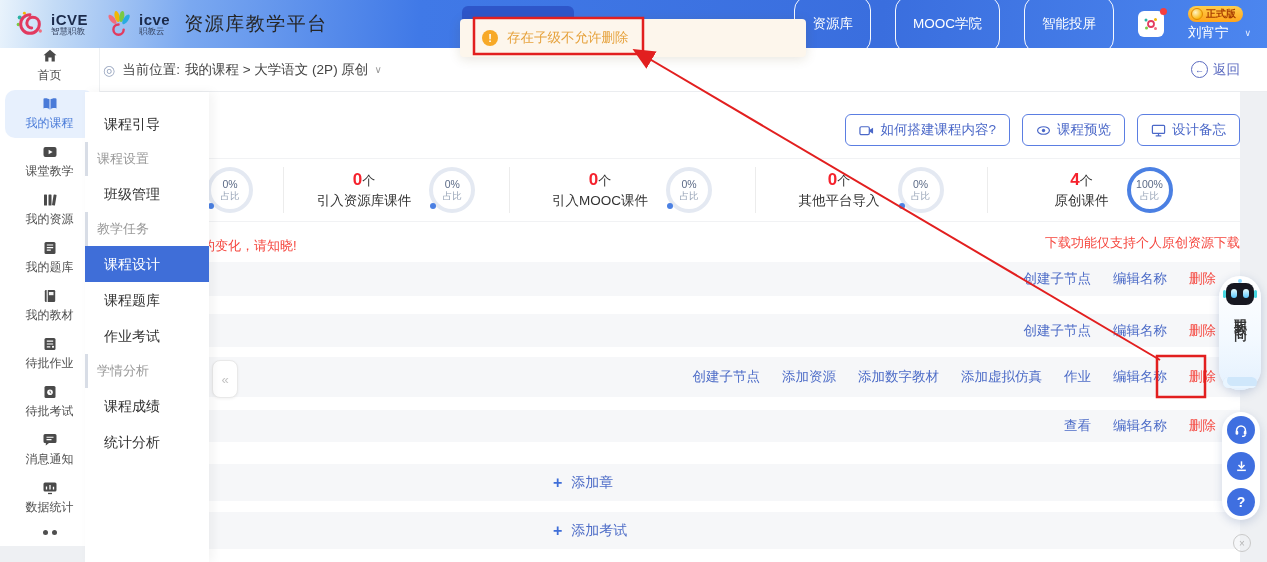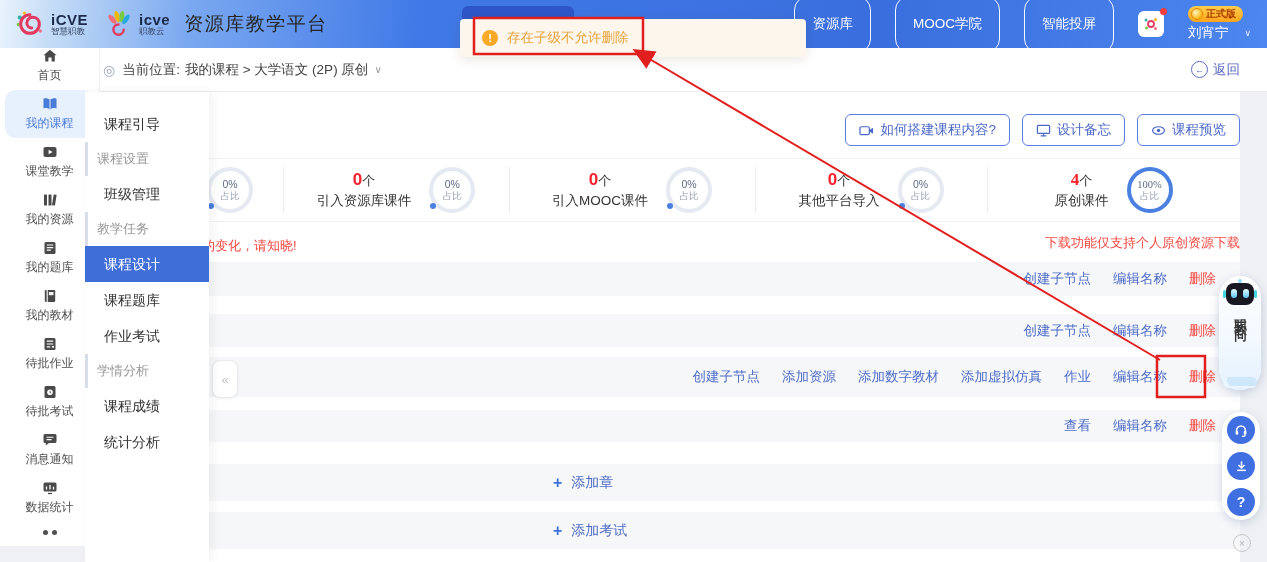--- a/index.html
+++ b/index.html
@@ -60,21 +60,21 @@
   .main-card{position:absolute;left:85px;top:92px;width:1155px;height:470px;background:#fff;z-index:1;}
   .toolbar{position:absolute;right:27px;top:114px;display:flex;gap:12px;z-index:4;}
   .tb-btn{height:30px;border:1px solid #5b7ee2;border-radius:6px;background:#fff;color:#4b68c8;font-size:13.5px;
     display:flex;align-items:center;gap:6px;padding:0 13px;cursor:pointer;}
   .tb-btn svg{color:#4b68c8;}
   
   .stats{position:absolute;left:85px;top:158px;width:1155px;height:64px;z-index:2;display:flex;
     border-top:1px solid #f1f2f4;border-bottom:1px solid #f1f2f4;box-sizing:border-box;}
   .stat{display:flex;align-items:center;justify-content:center;gap:18px;}
   .stat.c1{width:198px;justify-content:flex-end;padding-right:30px;box-sizing:border-box;}
-  .stat.c2{width:226px;}.stat.c3{width:246px;}.stat.c4{width:232px;}.stat.c5{width:253px;font-family:Liberation Serif, serif;}
+  .stat.c2{width:226px;}.stat.c3{width:246px;}.stat.c4{width:232px;}.stat.c5{width:253px;}
   .stat-divider{position:absolute;top:8px;width:1px;height:46px;background:#ececec;}
   .stat-info{text-align:center;line-height:1.35;}
   .stat-value{font-size:17px;font-weight:bold;color:#f5222d;}
   .stat-unit{font-size:13px;color:#333;}
   .stat-label{font-size:13.5px;color:#333;}
   .ring{width:38px;height:38px;border-radius:50%;border:4px solid #e4e9f2;position:relative;flex:none;
     display:flex;flex-direction:column;align-items:center;justify-content:center;line-height:1.1;}
   .ring.full{border-color:#4b80e3;}
   .ring .dot{position:absolute;left:-3px;bottom:0;width:6px;height:6px;border-radius:50%;background:#4b80e3;}
   .ring .pct{font-size:10.5px;color:#5c6b87;}
@@ -297,31 +297,31 @@
   <div class="toolbar">
     <div class="tb-btn">
       <svg width="15" height="15" viewBox="0 0 16 16">
           <rect x="1" y="4" width="10" height="8.5" rx="1.5" fill="none" stroke="currentColor" stroke-width="1.3"></rect>
           <path d="M11.5 7.2 15 5v6.5l-3.5-2.2Z" fill="currentColor"></path>
         </svg>
       <span>如何搭建课程内容?</span>
     </div>
     <div class="tb-btn">
       <svg width="15" height="15" viewBox="0 0 16 16">
+          <ellipse cx="8" cy="8" rx="6.3" ry="4" fill="none" stroke="currentColor" stroke-width="1.3"></ellipse>
+          <circle cx="8" cy="8" r="1.8" fill="currentColor"></circle>
+        </svg>
+      <span>课程预览</span>
+    </div>
+    <div class="tb-btn">
+      <svg width="15" height="15" viewBox="0 0 16 16">
           <rect x="1.5" y="2.5" width="13" height="8.5" rx="1" fill="none" stroke="currentColor" stroke-width="1.3"></rect>
           <path d="M8 11v2.2M5 13.8h6" stroke="currentColor" stroke-width="1.3" fill="none"></path>
         </svg>
       <span>设计备忘</span>
-    </div>
-    <div class="tb-btn">
-      <svg width="15" height="15" viewBox="0 0 16 16">
-          <ellipse cx="8" cy="8" rx="6.3" ry="4" fill="none" stroke="currentColor" stroke-width="1.3"></ellipse>
-          <circle cx="8" cy="8" r="1.8" fill="currentColor"></circle>
-        </svg>
-      <span>课程预览</span>
     </div>
   </div>
 
   <div class="stats">
     <span class="stat-divider" style="left:198px"></span>
     <span class="stat-divider" style="left:424px"></span>
     <span class="stat-divider" style="left:670px"></span>
     <span class="stat-divider" style="left:902px"></span>
 
     <div class="stat c1">

